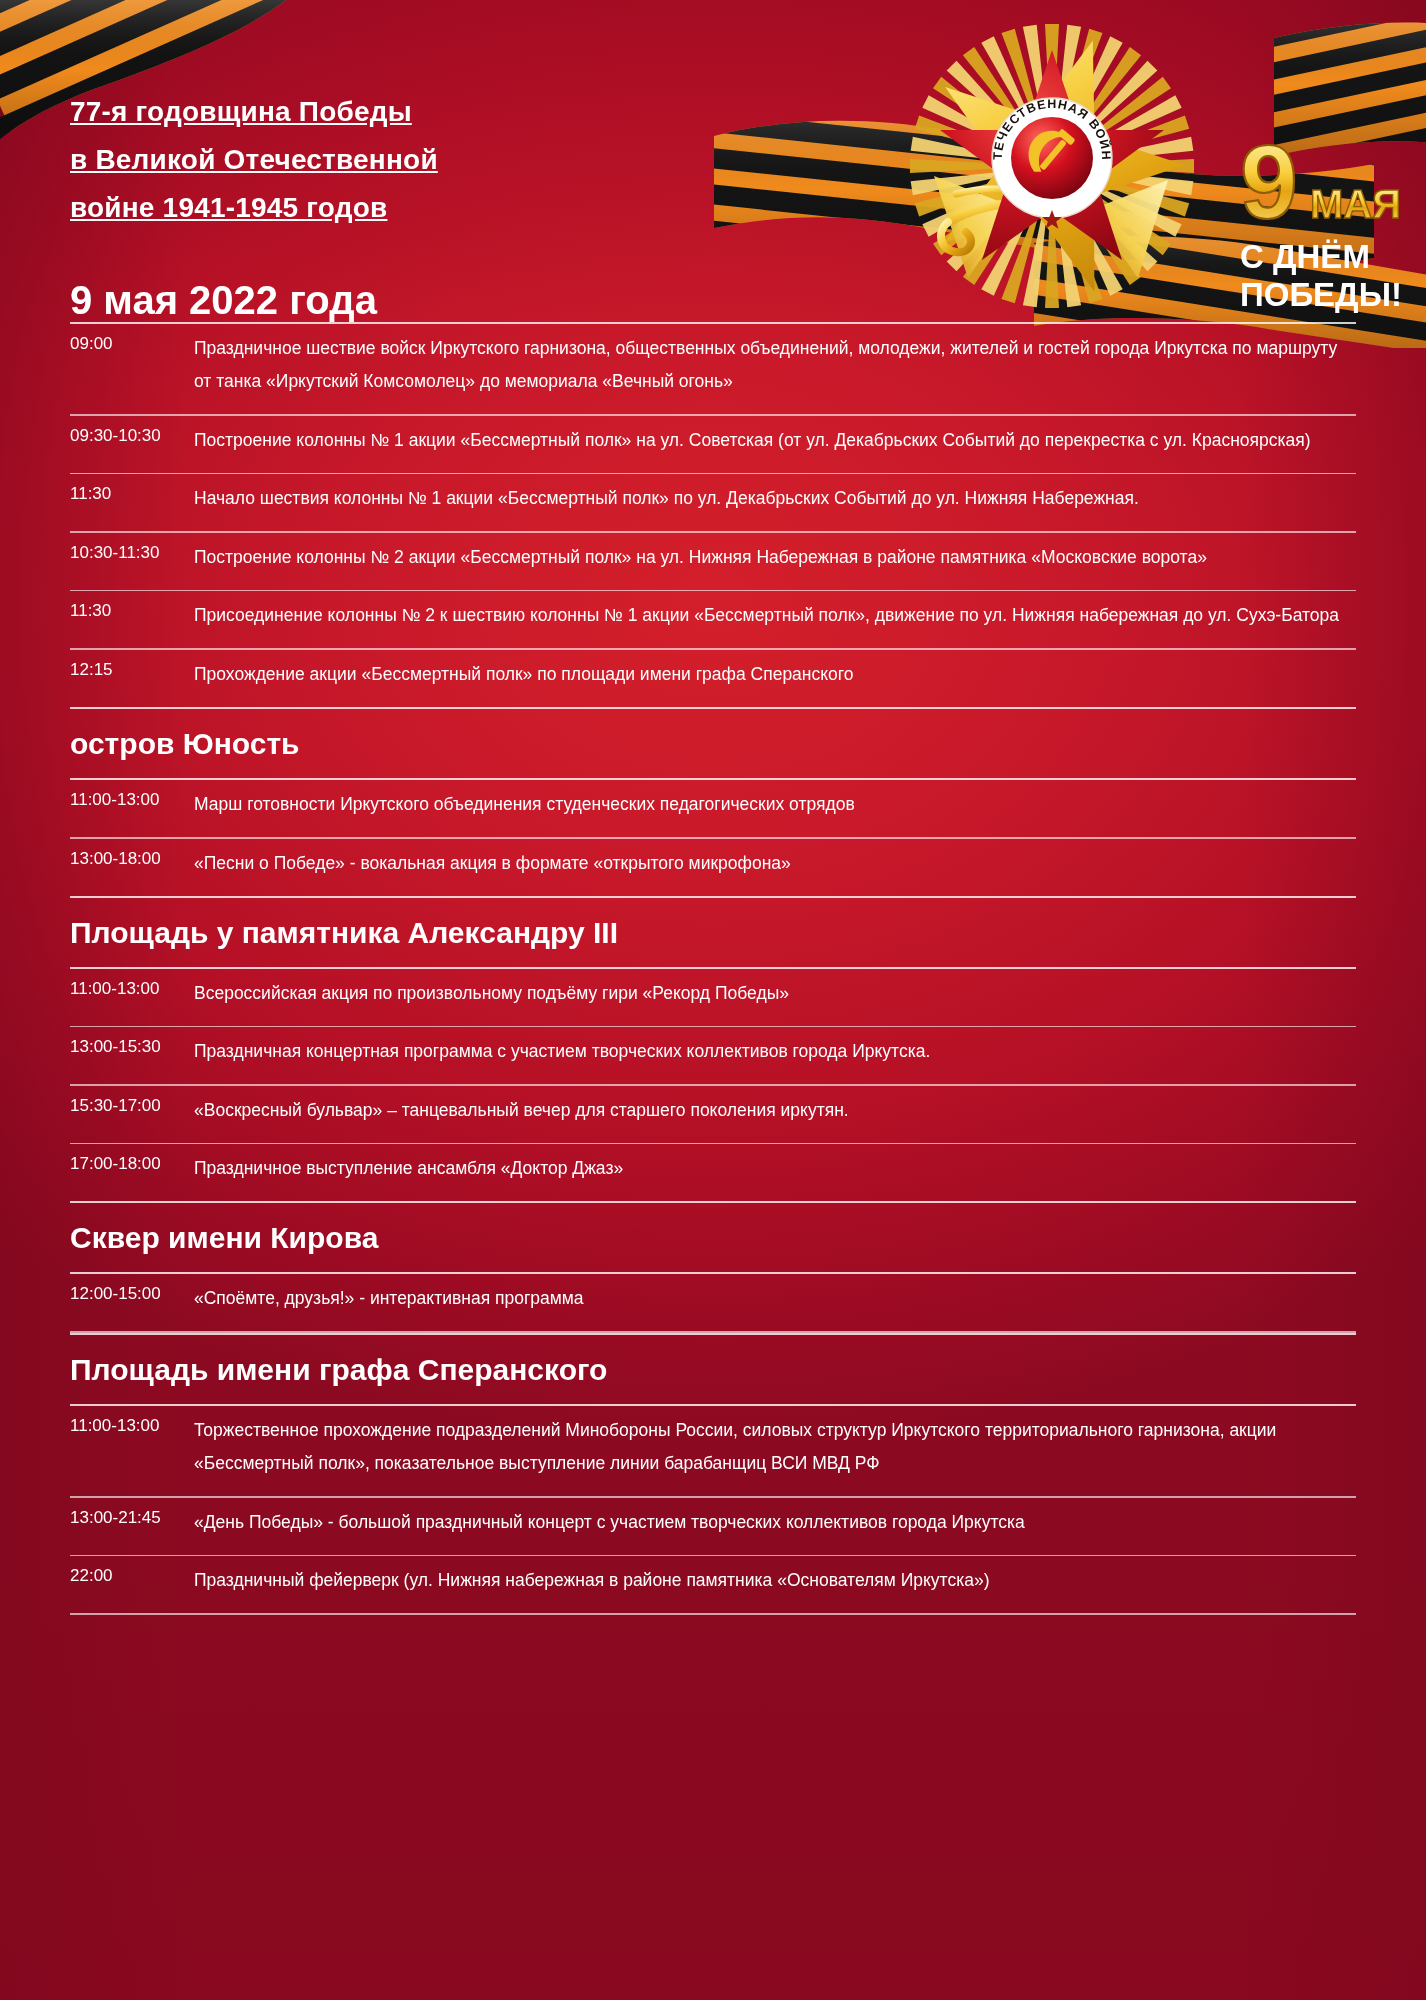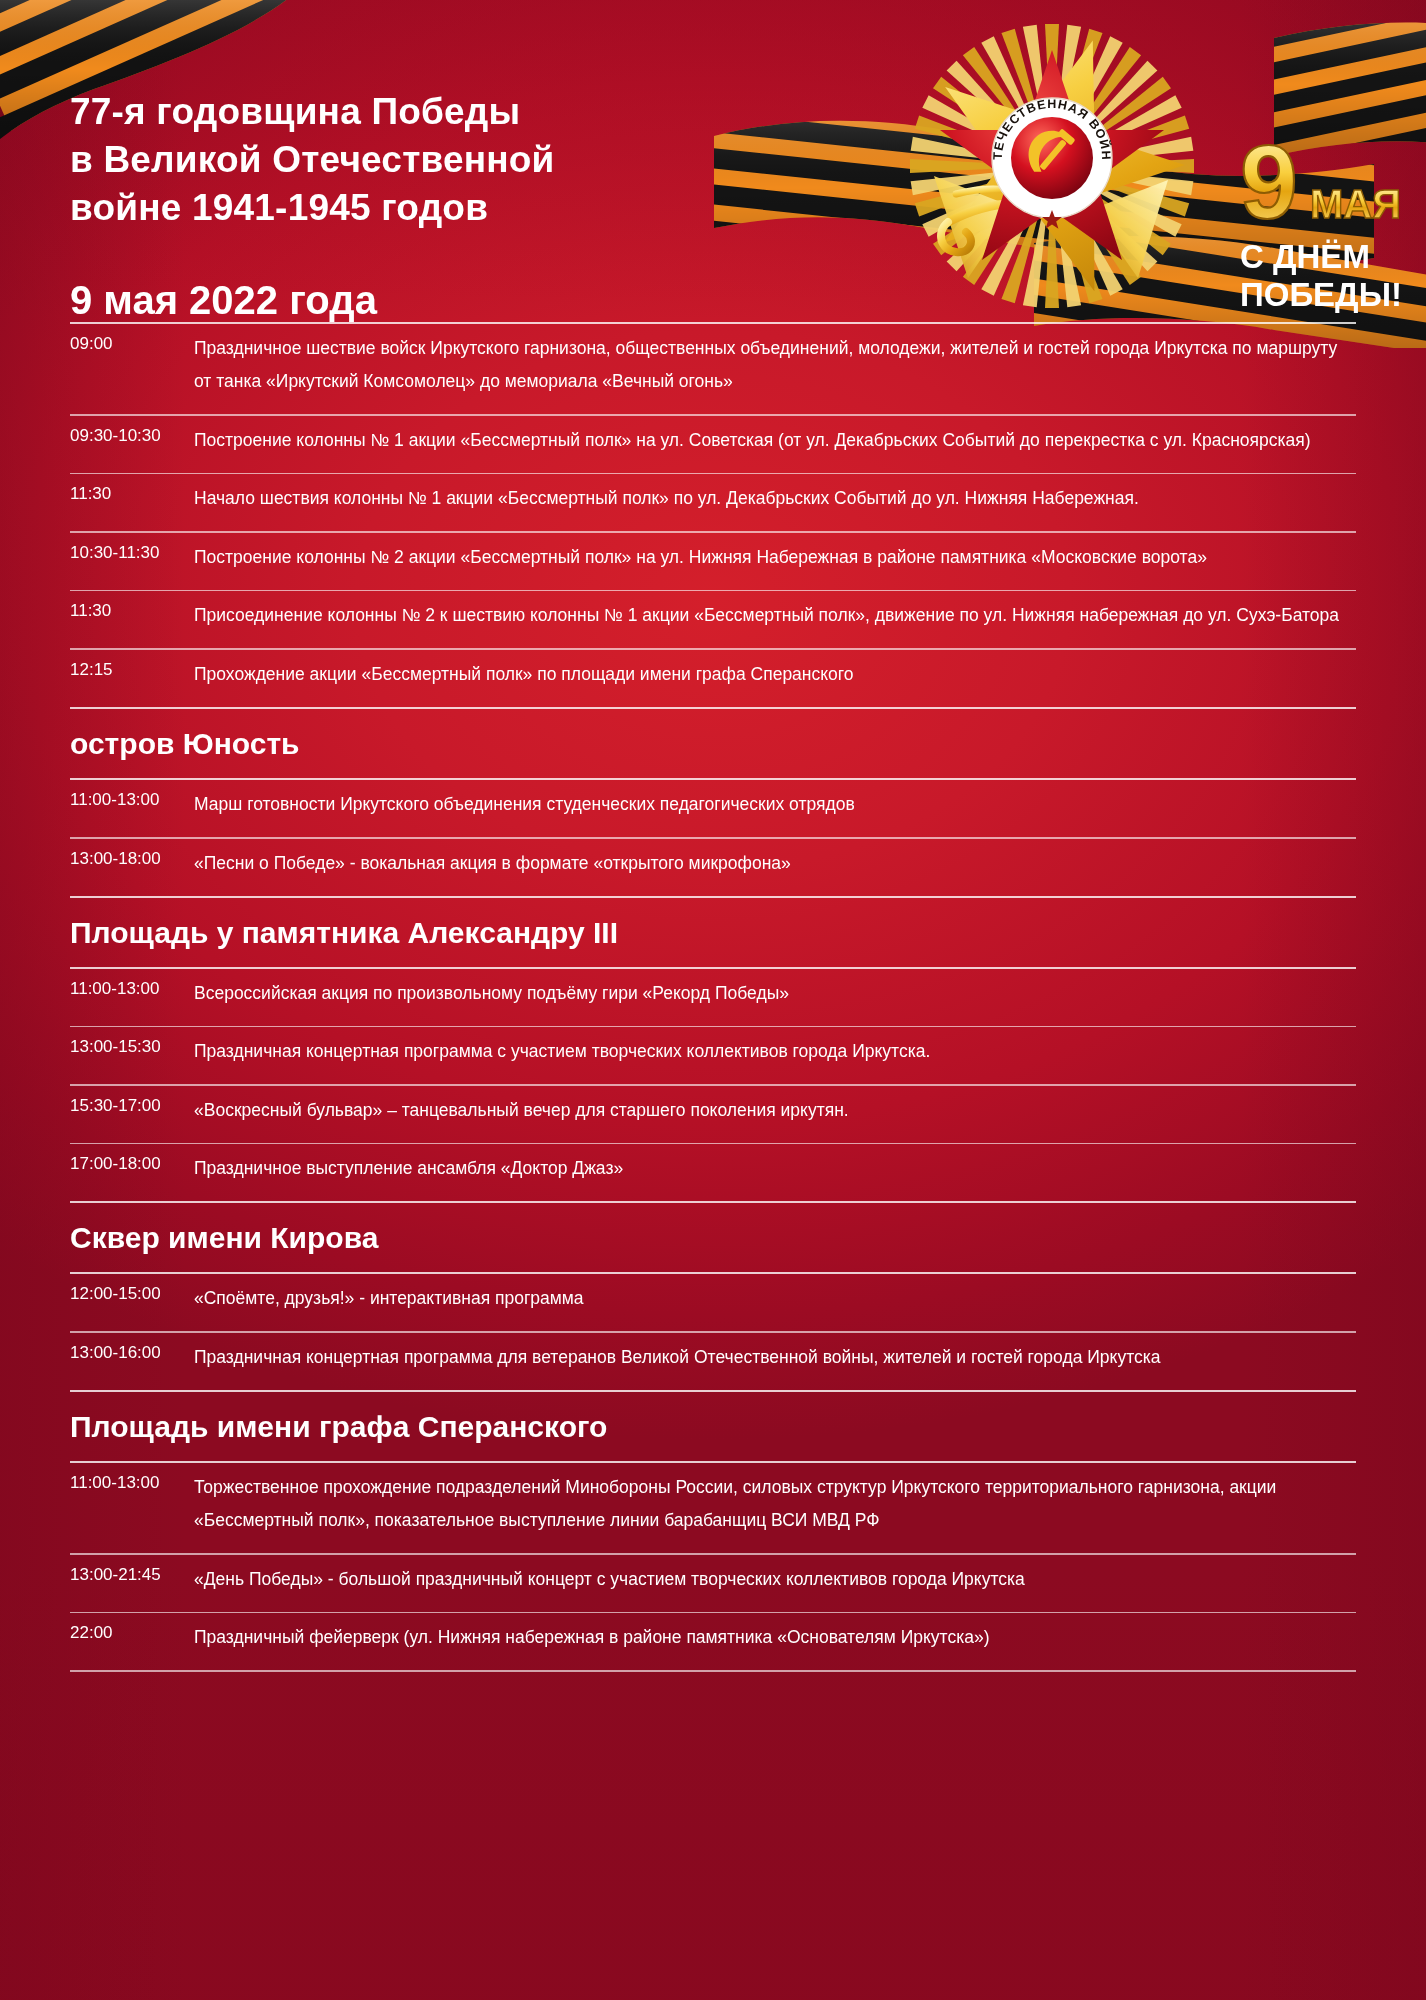--- a/index.html
+++ b/index.html
@@ -29,22 +29,22 @@
   }
 
   
   .art{position:absolute;z-index:2;pointer-events:none;}
 
   
   .content{position:relative;z-index:5;}
 
   .title-block{position:absolute;left:70px;top:88px;width:720px;}
   .title-line{
-    color:#fff;font-weight:bold;font-size:37px;line-height:48px;
-    letter-spacing:.2px;white-space:nowrap;
+    color:#fff;font-weight:bold;font-size:28px;line-height:48px;
+    letter-spacing:.2px;white-space:nowrap;text-decoration:underline;
   }
   .date-line{
     color:#fff;font-weight:bold;font-size:40px;line-height:48px;
     margin-top:44px;white-space:nowrap;
   }
 
   .schedule{position:absolute;left:70px;top:322px;width:1286px;}
 
   .rule{height:2px;background:rgba(255,255,255,.80);width:100%;}
   .rule.thin{height:1.6px;background:rgba(255,255,255,.62);}
@@ -341,24 +341,20 @@
           <div class="desc">Праздничное выступление ансамбля «Доктор Джаз»</div>
         </div>
         <div class="rule"></div>
         <div class="section-head">Сквер имени Кирова</div>
         <div class="rule"></div>
         <div class="row">
           <div class="time">12:00-15:00</div>
           <div class="desc">«Споёмте, друзья!» - интерактивная программа</div>
         </div>
         <div class="rule thin"></div>
-        <div class="row">
-          <div class="time">13:00-16:00</div>
-          <div class="desc">Праздничная концертная программа для ветеранов Великой Отечественной войны, жителей и гостей города Иркутска</div>
-        </div>
         <div class="rule"></div>
         <div class="section-head">Площадь имени графа Сперанского</div>
         <div class="rule"></div>
         <div class="row">
           <div class="time">11:00-13:00</div>
           <div class="desc">Торжественное прохождение подразделений Минобороны России, силовых структур Иркутского территориального гарнизона, акции «Бессмертный полк», показательное выступление линии барабанщиц ВСИ МВД РФ</div>
         </div>
         <div class="rule thin"></div>
         <div class="row">
           <div class="time">13:00-21:45</div>

